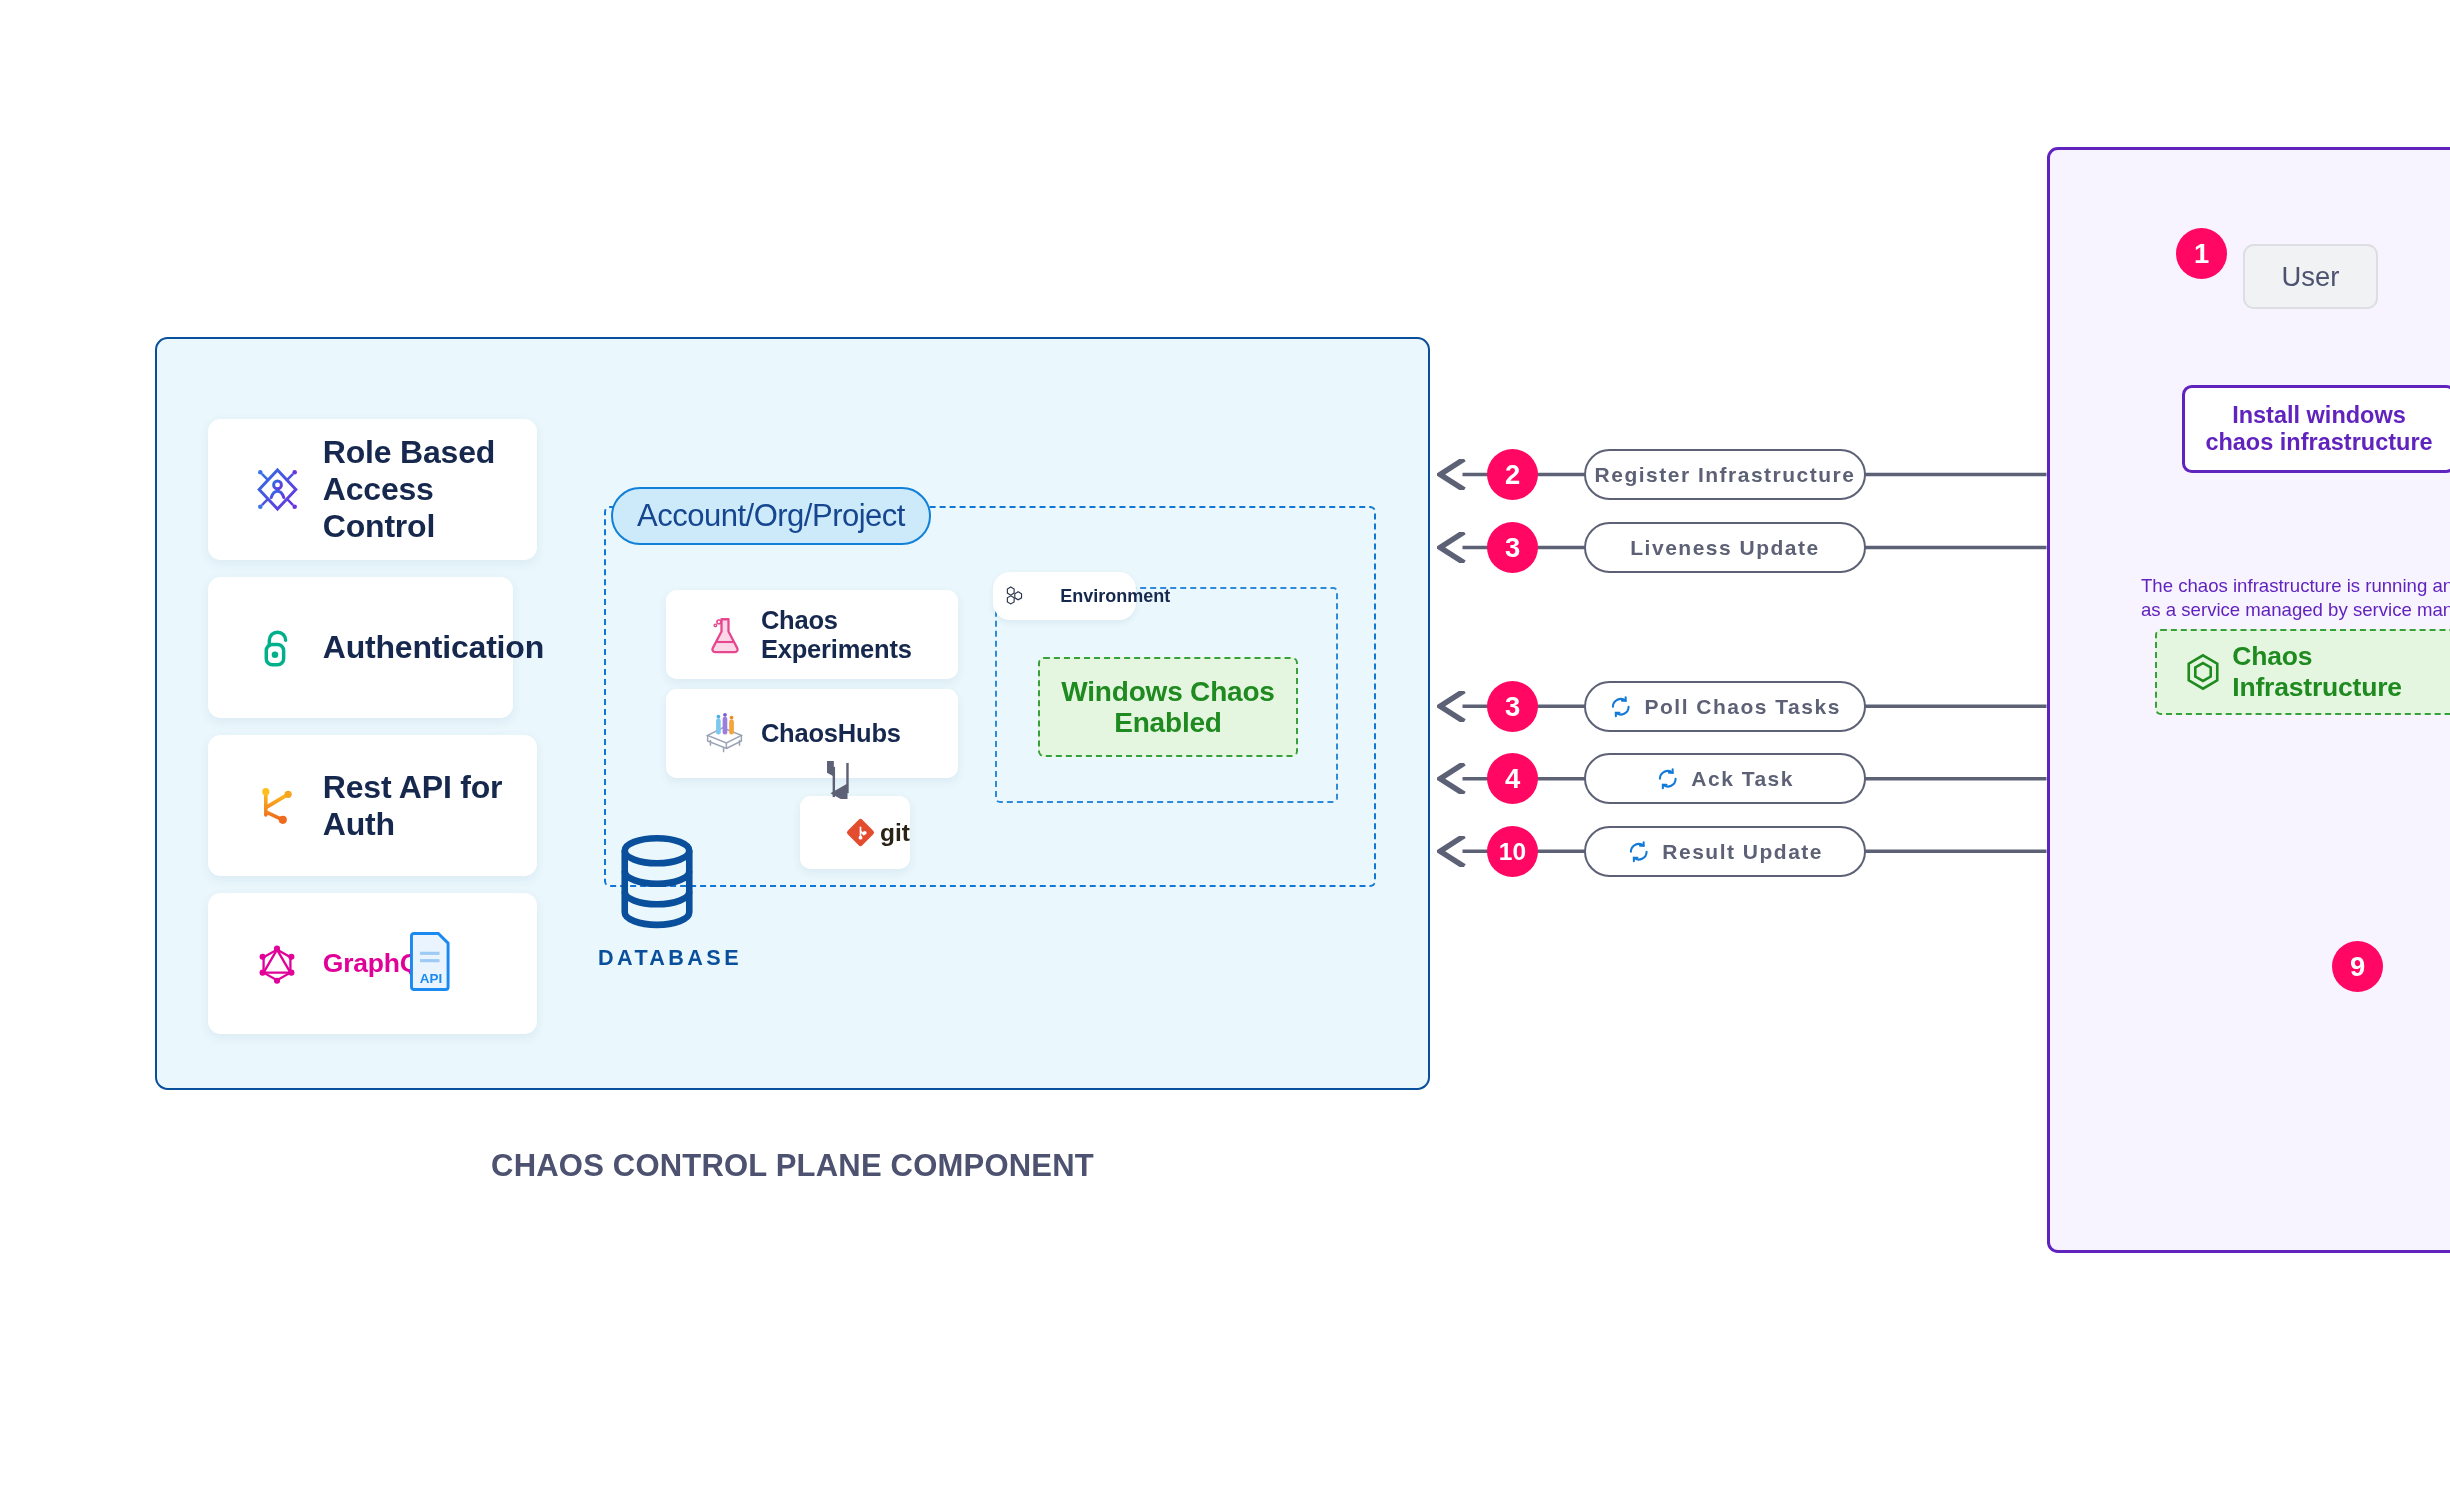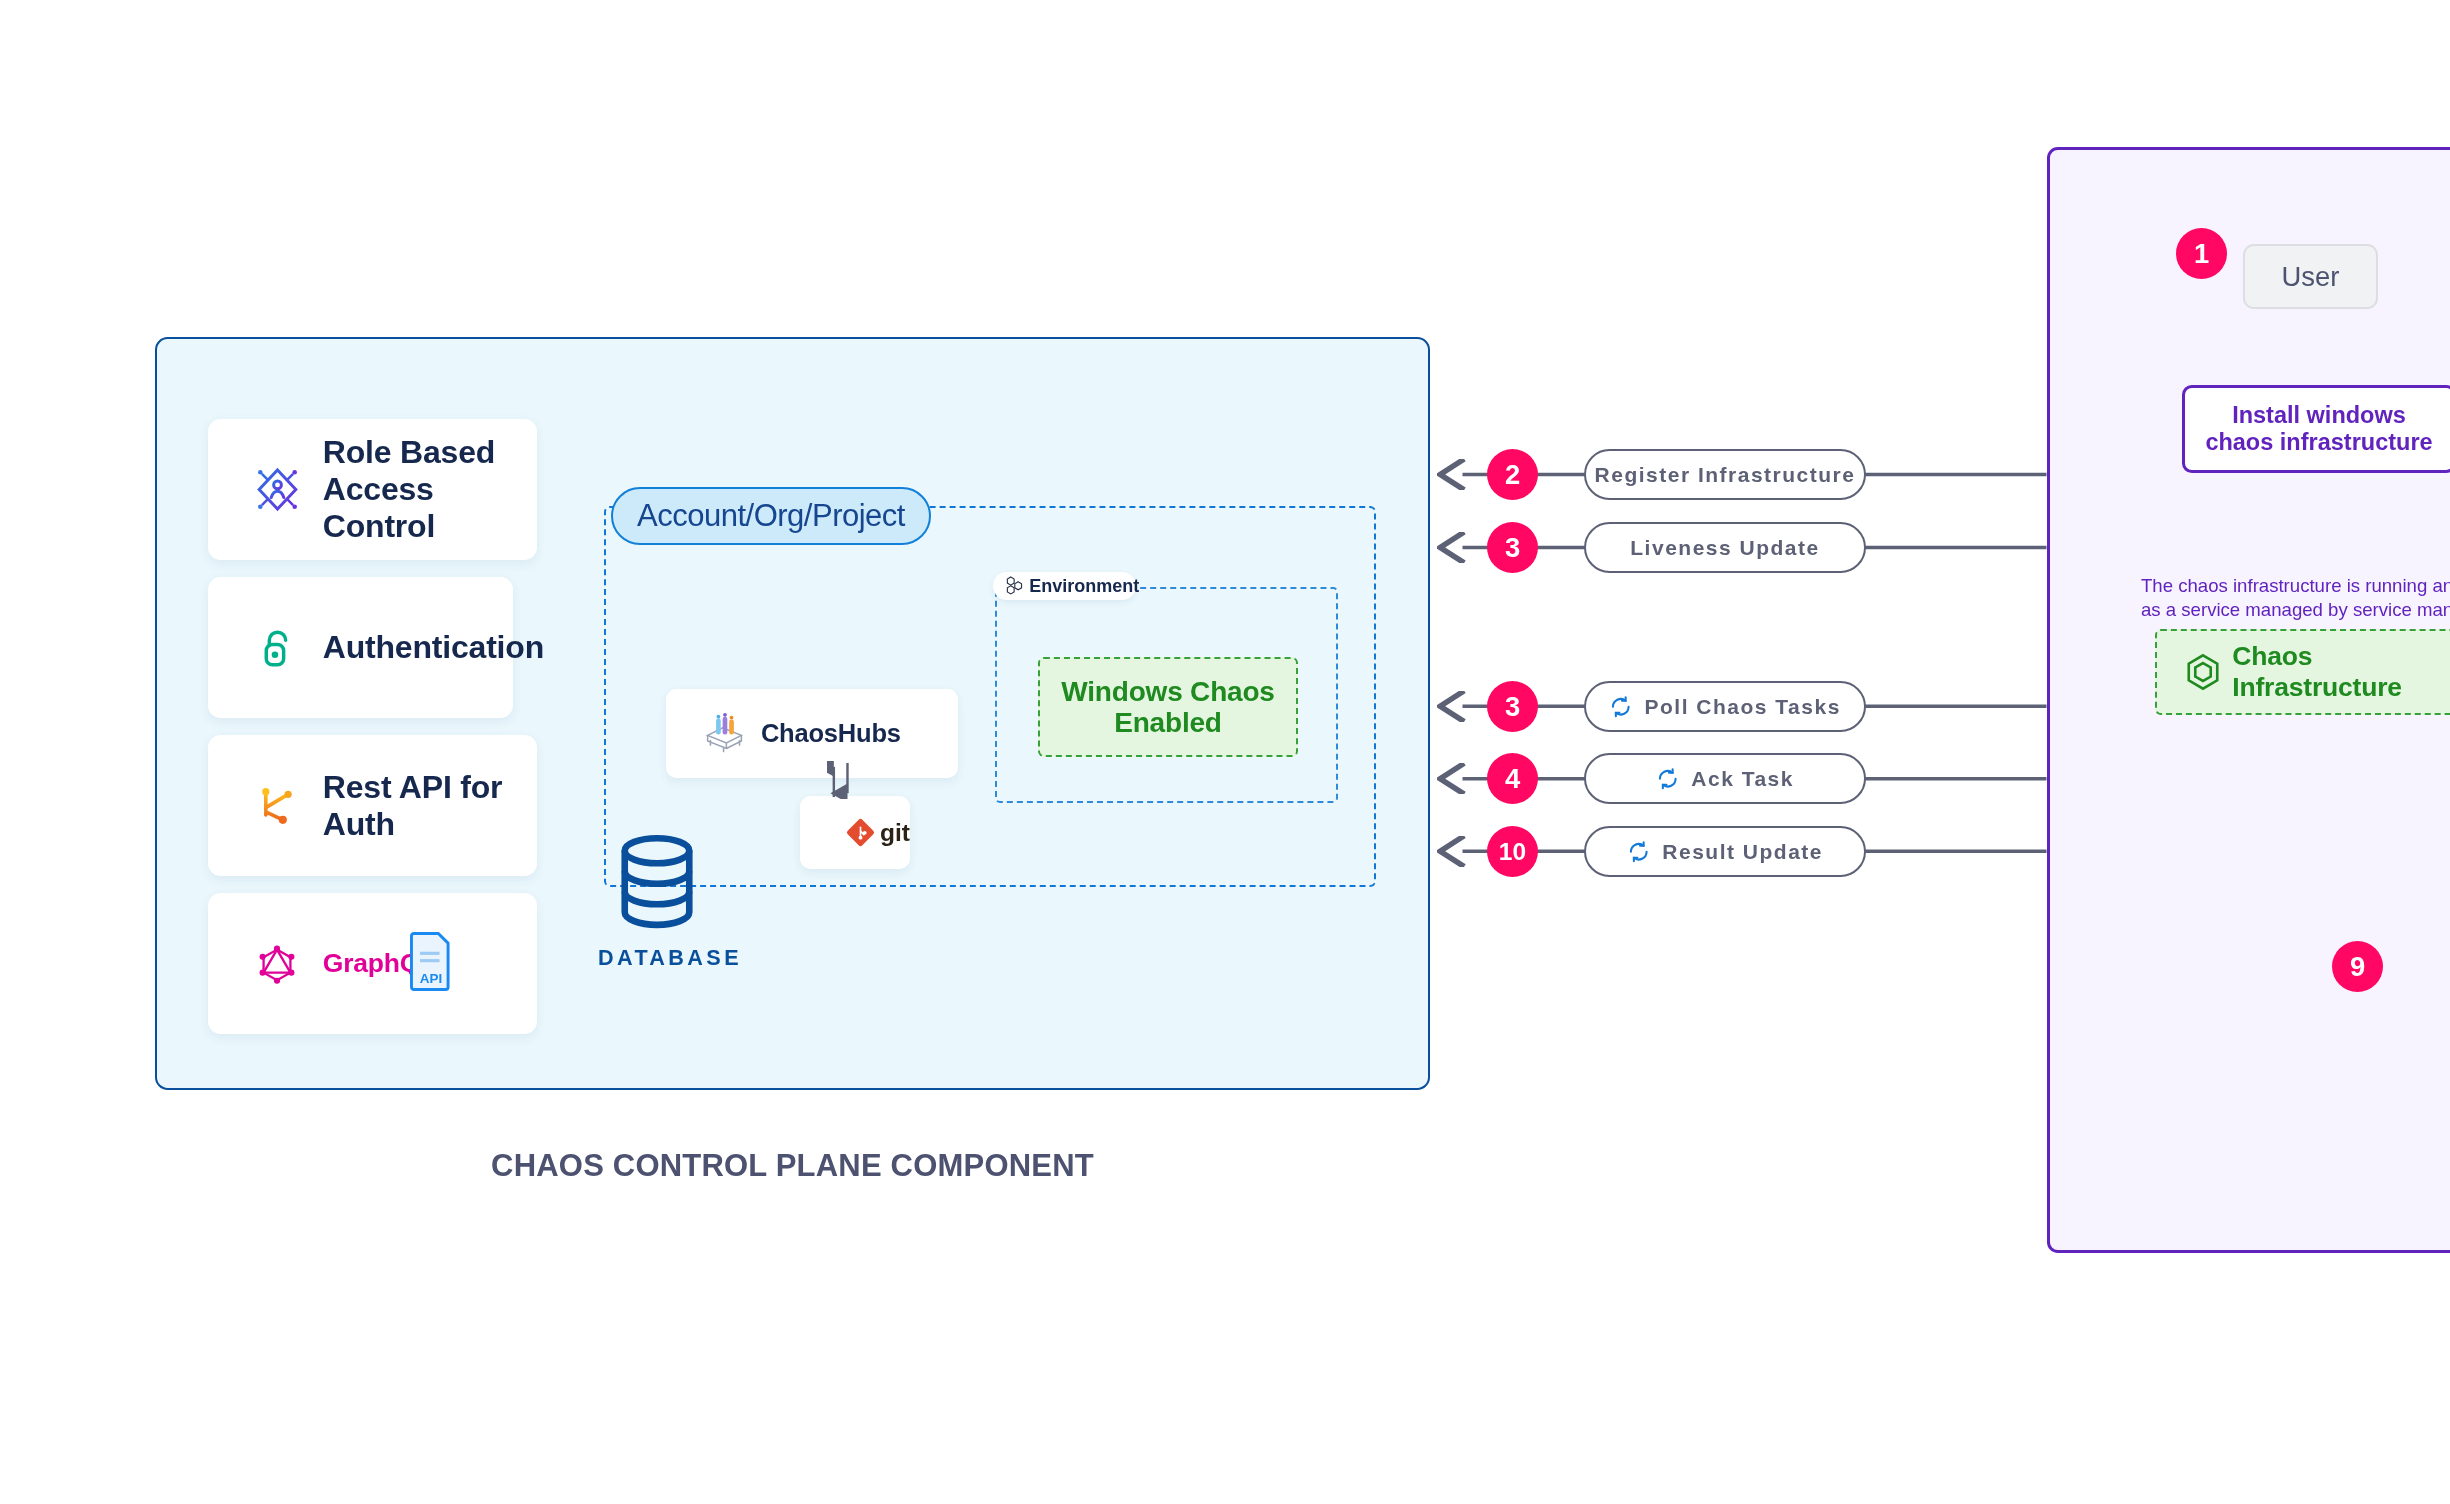--- a/index.html
+++ b/index.html
@@ -45,22 +45,22 @@
   #card-git{left:800px;top:796px;width:110px;height:73px;justify-content:flex-end;}
   .inner-card .lbl{font-size:25.5px;font-weight:bold;color:#16284d;letter-spacing:-0.2px;}
   .inner-ico{width:59px;display:flex;align-items:center;justify-content:center;flex:0 0 auto;margin-left:29px;margin-right:6.9px;}
 
   
   #env-box{
     left:995px;top:587px;width:343px;height:216px;
     border:2px dashed #2f8ad8;border-radius:4.9px;box-sizing:border-box;
   }
   #env-pill{
-    left:993px;top:572px;width:143px;height:28px;background:#fff;border-radius:17px;
-    box-shadow:0 2.5px 6.9px rgba(24,60,110,.08);display:flex;align-items:center;box-sizing:border-box;
+    left:993px;top:572px;width:143px;height:48px;background:#fff;border-radius:17px;
+    box-shadow:0 2.5px 6.9px rgba(24,60,110,.08);display:flex;align-items:center;box-sizing:border-box;gap:31px;
   }
   #env-pill .lbl{font-size:18px;font-weight:bold;color:#16284d;margin-left:3.9px;}
   #win-chaos{
     left:1038px;top:657px;width:260px;height:100px;
     background:#e4f6e0;border:2px dashed #37a039;border-radius:5.9px;box-sizing:border-box;
     display:flex;align-items:center;justify-content:center;text-align:center;
   }
   #win-chaos span{font-size:28px;font-weight:bold;color:#1f8a1f;line-height:1.12;letter-spacing:-0.2px;}
 
   
@@ -205,20 +205,31 @@
         <text x="17" y="43" font-family="Liberation Sans, sans-serif" font-size="11" font-weight="bold" fill="#1b8af0" text-anchor="middle">API</text>
       </svg>
     </span>
   </div>
 
   <div class="abs" id="aop-box"></div>
   <div class="abs" id="aop-pill">
     <span>Account/Org/Project</span>
   </div>
 
+  <div class="abs inner-card" id="card-chaosexp">
+    <span class="inner-ico">
+      <svg width="42" height="42" viewBox="0 0 48 48">
+        <path d="M20 6 h8 v14 l10 19a3 3 0 0 1-2.6 4.5 H12.6A3 3 0 0 1 10 39 L20 20 Z" fill="#fcd7e7" stroke="#e6478f" stroke-width="2.6" stroke-linejoin="round"></path>
+        <path d="M14 32 h20" stroke="#e6478f" stroke-width="2.4"></path>
+        <circle cx="17" cy="9" r="2.2" fill="none" stroke="#e6478f" stroke-width="1.8"></circle>
+        <circle cx="13" cy="13" r="1.4" fill="none" stroke="#e6478f" stroke-width="1.6"></circle>
+      </svg>
+    </span>
+    <span class="lbl">Chaos Experiments</span>
+  </div>
 
   <div class="abs inner-card" id="card-chaoshubs">
     <span class="inner-ico">
       <svg width="45" height="45" viewBox="0 0 48 48">
         <g stroke="#9aa3b5" stroke-width="1.6" fill="none">
           <path d="M6 26 L22 18 L42 26 L26 34 Z"></path>
           <path d="M6 26 v6 L26 40 v-6 M42 26 v6 L26 40"></path>
           <path d="M9 31 v6 M23 38 v6 M40 31 v6"></path>
         </g>
         <rect x="15" y="8" width="5" height="17" rx="2.4" fill="#7ec8f0"></rect>

